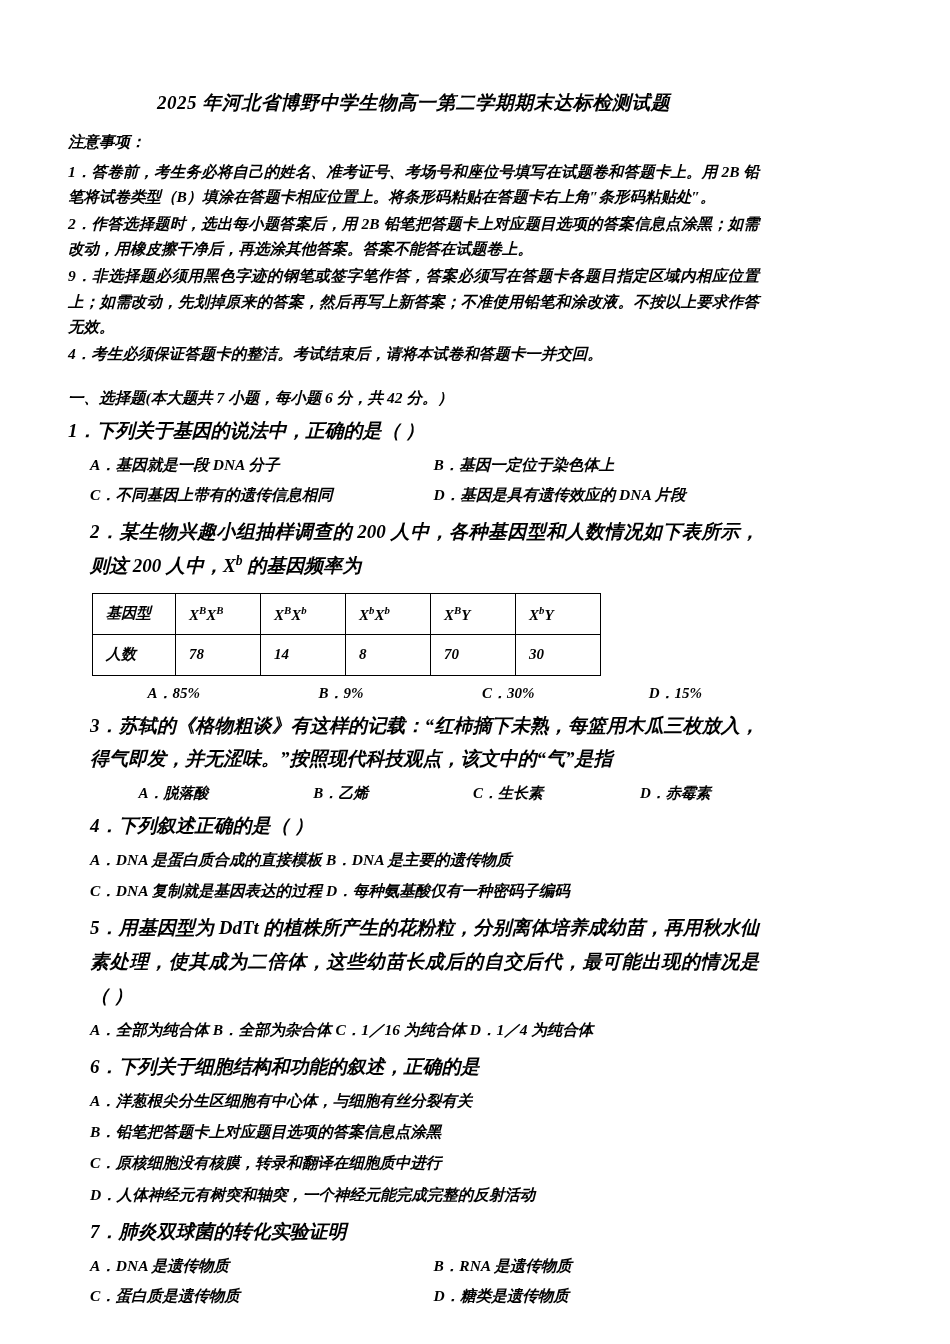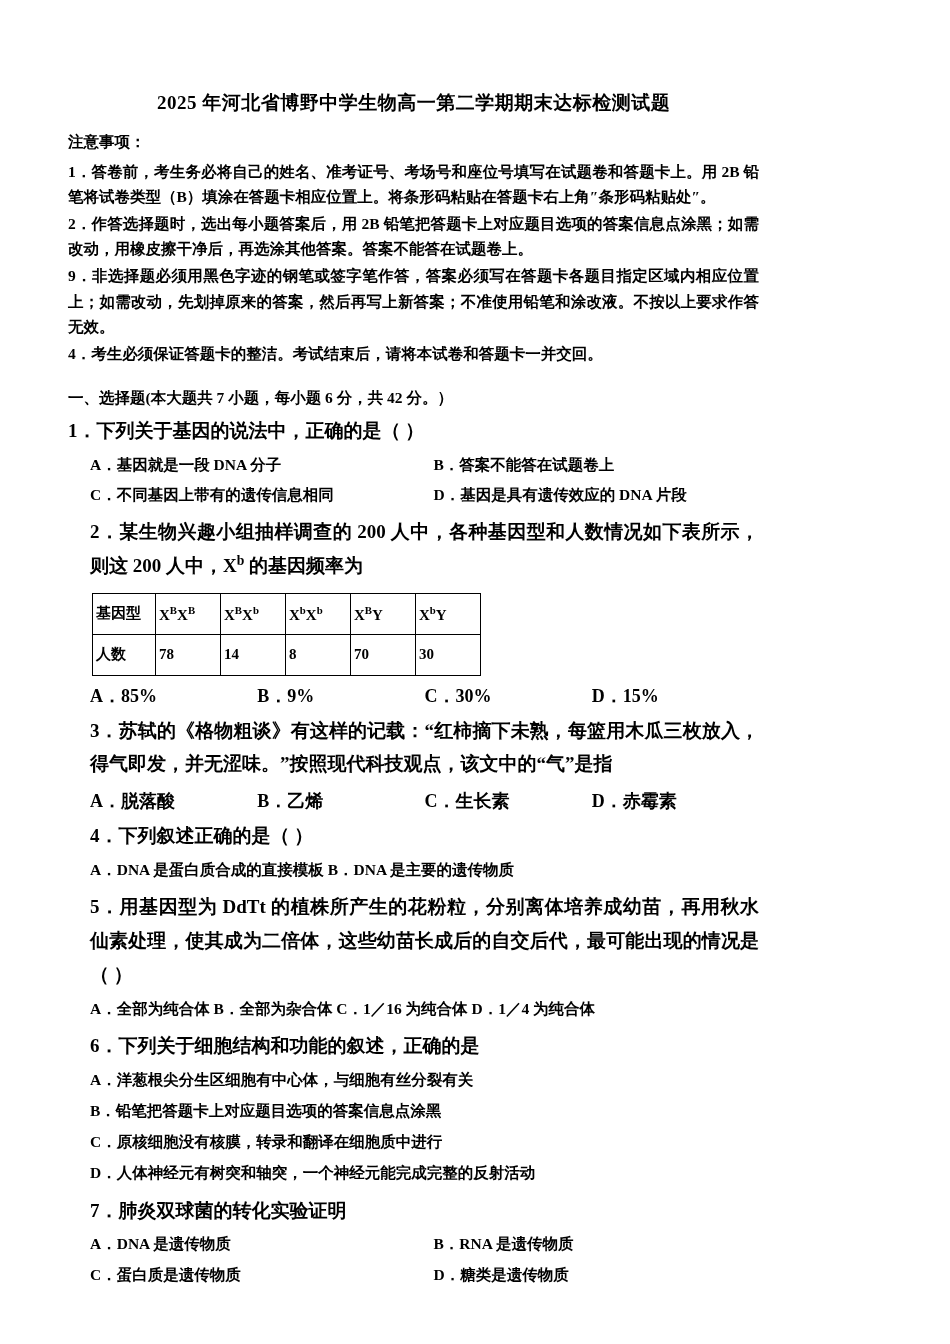--- a/index.html
+++ b/index.html
@@ -12,20 +12,21 @@
     min-height: 1344px;
     font-family: "Liberation Serif", "DejaVu Serif", serif;
     color: #000000;
   }
   .page {
     width: 827px;
     min-height: 1344px;
     box-sizing: border-box;
     padding: 52px 68px 30px 68px;
     position: relative;
+    font-style: italic;
   }
   .doc-title {
     text-align: center;
     font-size: 19px;
     font-weight: bold;
     margin: 38px 0 16px 0;
     letter-spacing: 0.5px;
   }
   .notice-head {
     font-size: 15.5px;
@@ -72,34 +73,35 @@
     margin: 1px 0;
   }
   table.geno {
     border-collapse: collapse;
     margin: 10px 0 4px 24px;
     font-size: 15px;
     font-weight: bold;
   }
   table.geno td {
     border: 1px solid #000;
-    padding: 9px 3px;
+    padding: 9px 13px;
     min-width: 58px;
     height: 22px;
     vertical-align: middle;
     white-space: nowrap;
   }
   table.geno td.hdr { min-width: 56px; }
   sup { font-size: 0.72em; vertical-align: super; }
   .ans-row {
     display: flex;
-    font-size: 18px;
+    font-size: 15px;
     font-weight: bold;
     margin: 8px 0 6px 0;
     padding-left: 22px;
+    text-align: center;
   }
   .ans-row .o { width: 25%; }
   .q-indent { padding-left: 22px; }
 </style>
 </head>
 <body>
 
 <div class="page">
 
   <div class="doc-title">2025 年河北省博野中学生物高一第二学期期末达标检测试题</div>
@@ -108,21 +110,21 @@
   <div class="notice-item">1．答卷前，考生务必将自己的姓名、准考证号、考场号和座位号填写在试题卷和答题卡上。用 2B 铅笔将试卷类型（B）填涂在答题卡相应位置上。将条形码粘贴在答题卡右上角″条形码粘贴处″。</div>
   <div class="notice-item">2．作答选择题时，选出每小题答案后，用 2B 铅笔把答题卡上对应题目选项的答案信息点涂黑；如需改动，用橡皮擦干净后，再选涂其他答案。答案不能答在试题卷上。</div>
   <div class="notice-item">9．非选择题必须用黑色字迹的钢笔或签字笔作答，答案必须写在答题卡各题目指定区域内相应位置上；如需改动，先划掉原来的答案，然后再写上新答案；不准使用铅笔和涂改液。不按以上要求作答无效。</div>
   <div class="notice-item">4．考生必须保证答题卡的整洁。考试结束后，请将本试卷和答题卡一并交回。</div>
 
   <div class="section-head">一、选择题(本大题共 7 小题，每小题 6 分，共 42 分。）</div>
 
   <div class="q">1．下列关于基因的说法中，正确的是（   ）</div>
   <div class="opts two indent">
     <div class="o">A．基因就是一段 DNA 分子</div>
-    <div class="o">B．答案不能答在试题卷上</div>
+    <div class="o">B．基因一定位于染色体上</div>
   </div>
   <div class="opts two indent">
     <div class="o">C．不同基因上带有的遗传信息相同</div>
     <div class="o">D．基因是具有遗传效应的 DNA 片段</div>
   </div>
 
   <div class="q q-indent">
     <span id="q2stem">2．某生物兴趣小组抽样调查的 200 人中，各种基因型和人数情况如下表所示，则这 200 人中，X<sup>b</sup> 的基因频率为</span>
   </div>
   <table class="geno">
@@ -155,20 +157,21 @@
   <div class="q q-indent">3．苏轼的《格物粗谈》有这样的记载：“红柿摘下未熟，每篮用木瓜三枚放入，得气即发，并无涩味。”按照现代科技观点，该文中的“气”是指</div>
   <div class="ans-row">
     <div class="o">A．脱落酸</div>
     <div class="o">B．乙烯</div>
     <div class="o">C．生长素</div>
     <div class="o">D．赤霉素</div>
   </div>
 
   <div class="q q-indent">4．下列叙述正确的是（   ）</div>
   <div class="opt-line">A．DNA 是蛋白质合成的直接模板   B．DNA 是主要的遗传物质</div>
+  <div class="opt-line">C．DNA 复制就是基因表达的过程   D．每种氨基酸仅有一种密码子编码</div>
 
   <div class="q q-indent">5．用基因型为 DdTt 的植株所产生的花粉粒，分别离体培养成幼苗，再用秋水仙素处理，使其成为二倍体，这些幼苗长成后的自交后代，最可能出现的情况是 （   ）</div>
   <div class="opt-line">A．全部为纯合体 B．全部为杂合体 C．1／16 为纯合体 D．1／4 为纯合体</div>
 
   <div class="q q-indent">6．下列关于细胞结构和功能的叙述，正确的是</div>
   <div class="opt-line">A．洋葱根尖分生区细胞有中心体，与细胞有丝分裂有关</div>
   <div class="opt-line">B．铅笔把答题卡上对应题目选项的答案信息点涂黑</div>
   <div class="opt-line">C．原核细胞没有核膜，转录和翻译在细胞质中进行</div>
   <div class="opt-line">D．人体神经元有树突和轴突，一个神经元能完成完整的反射活动</div>
 

